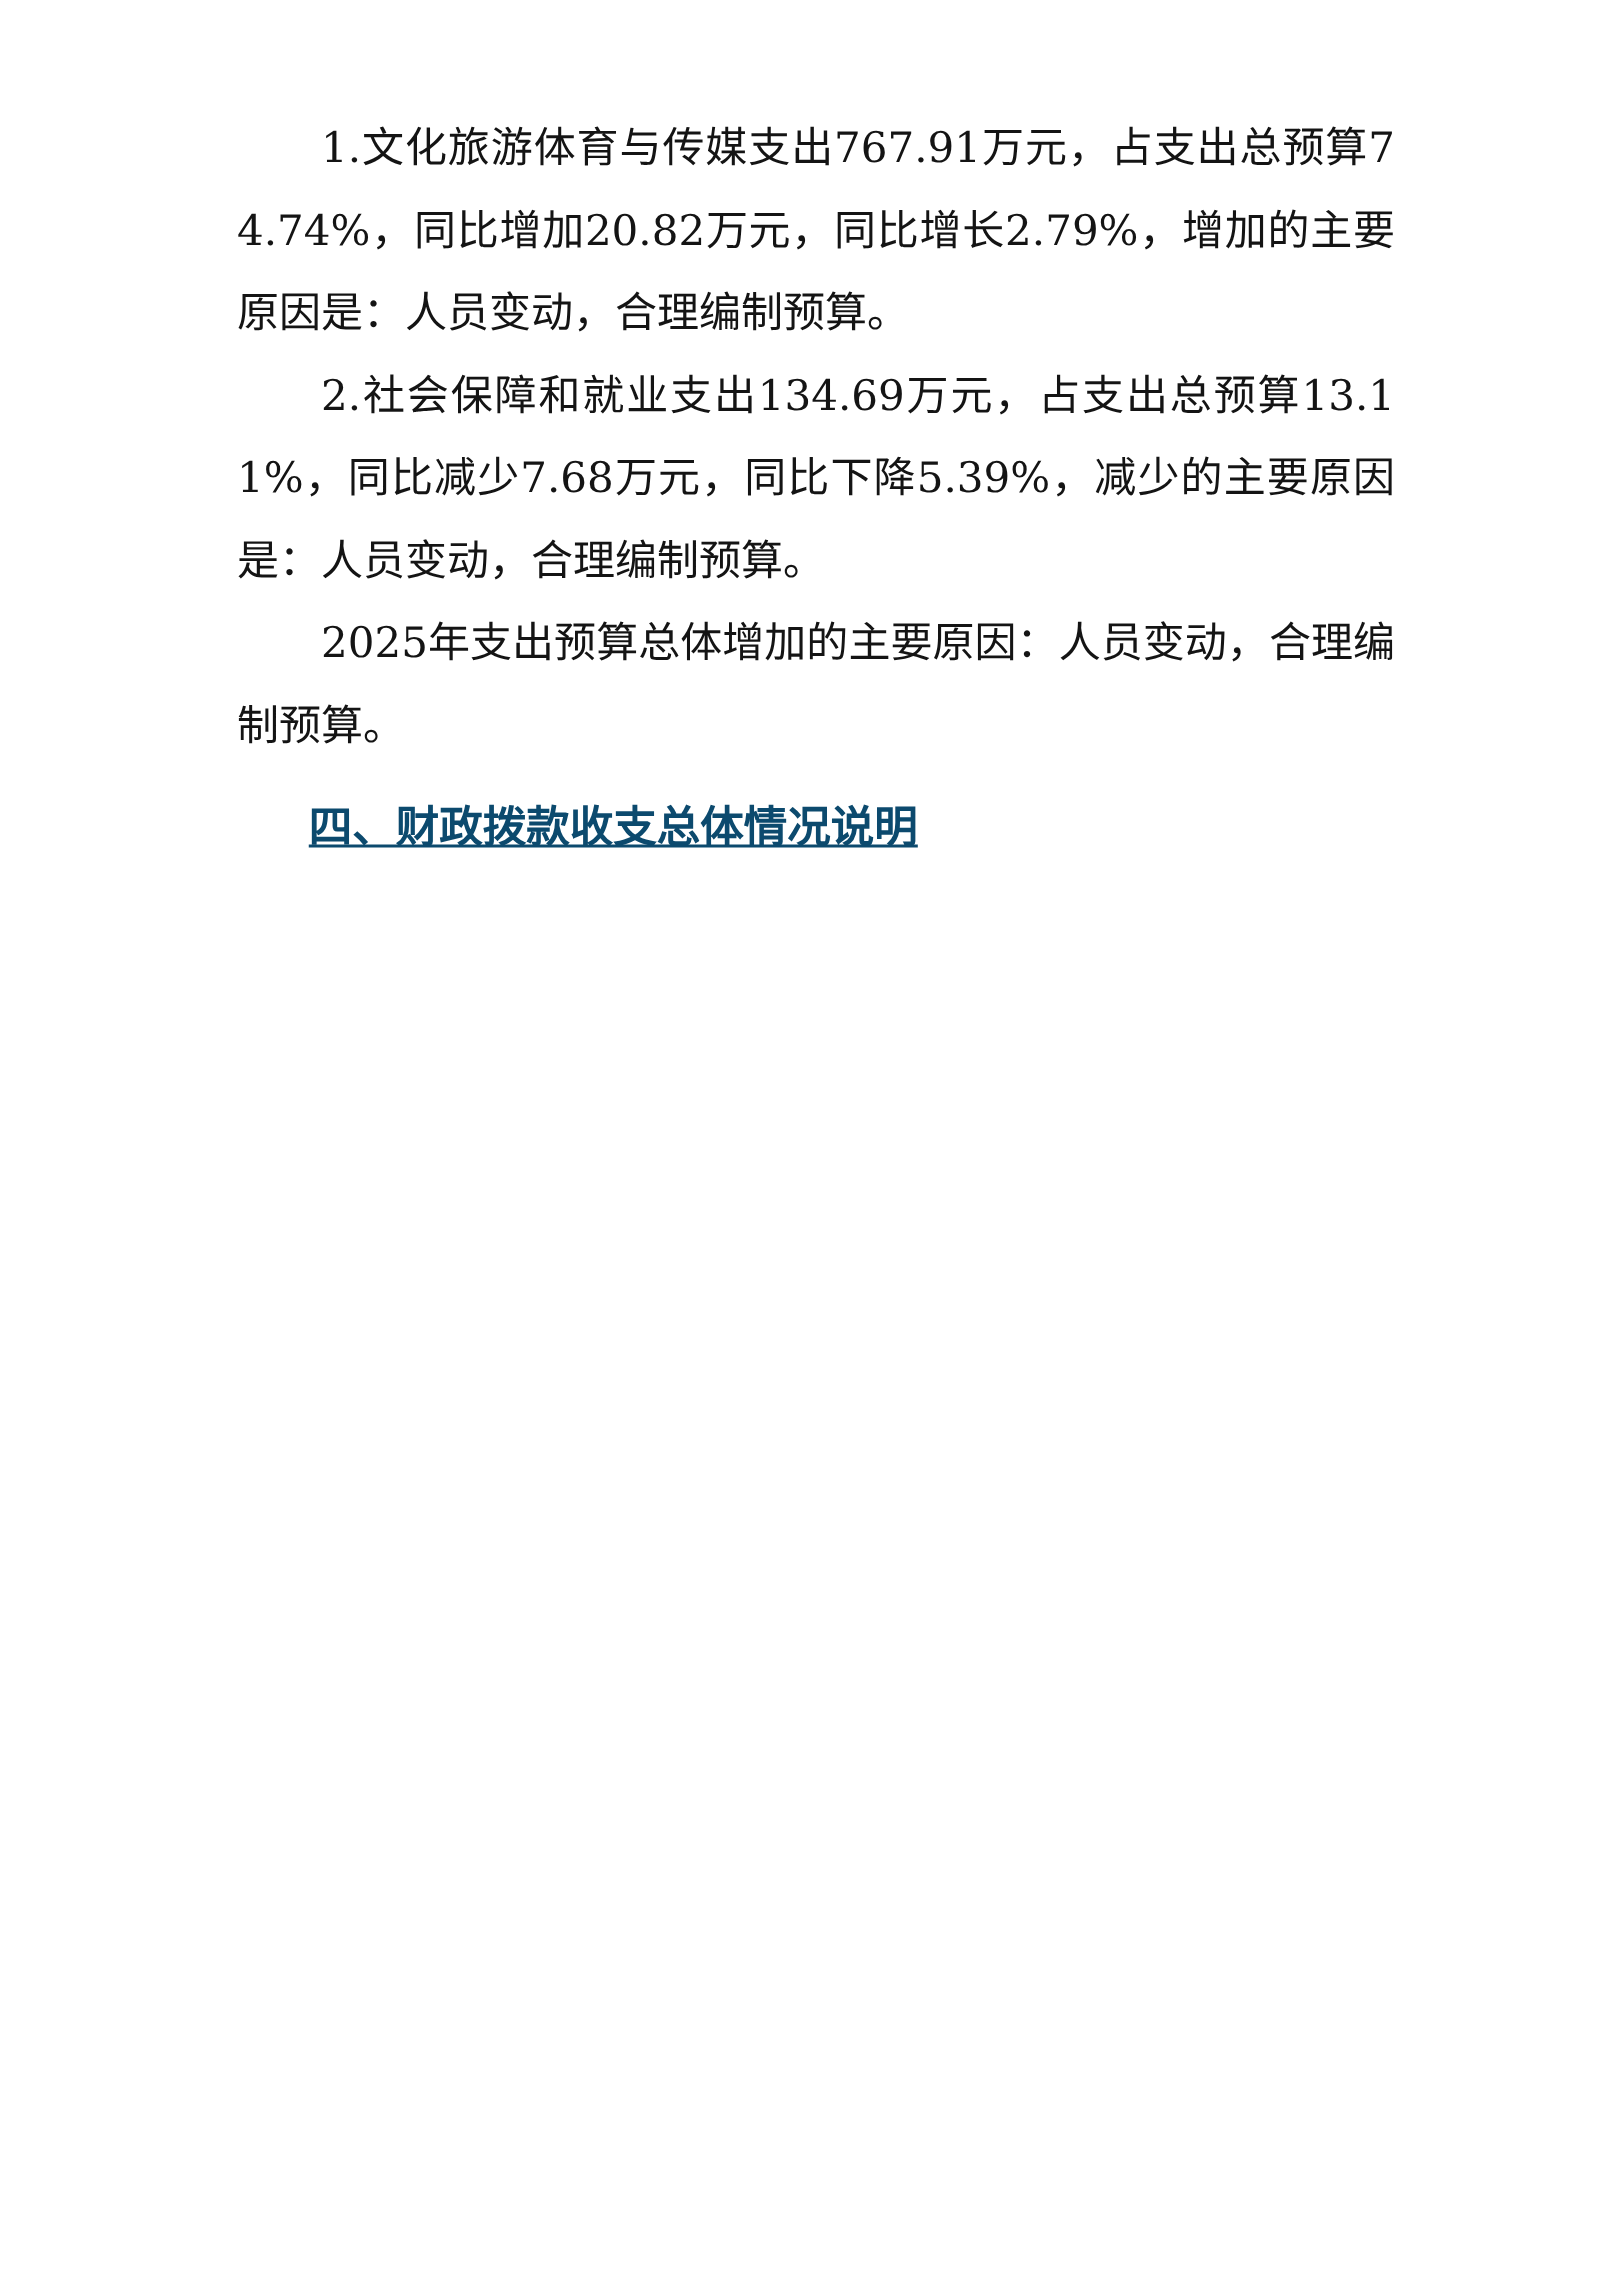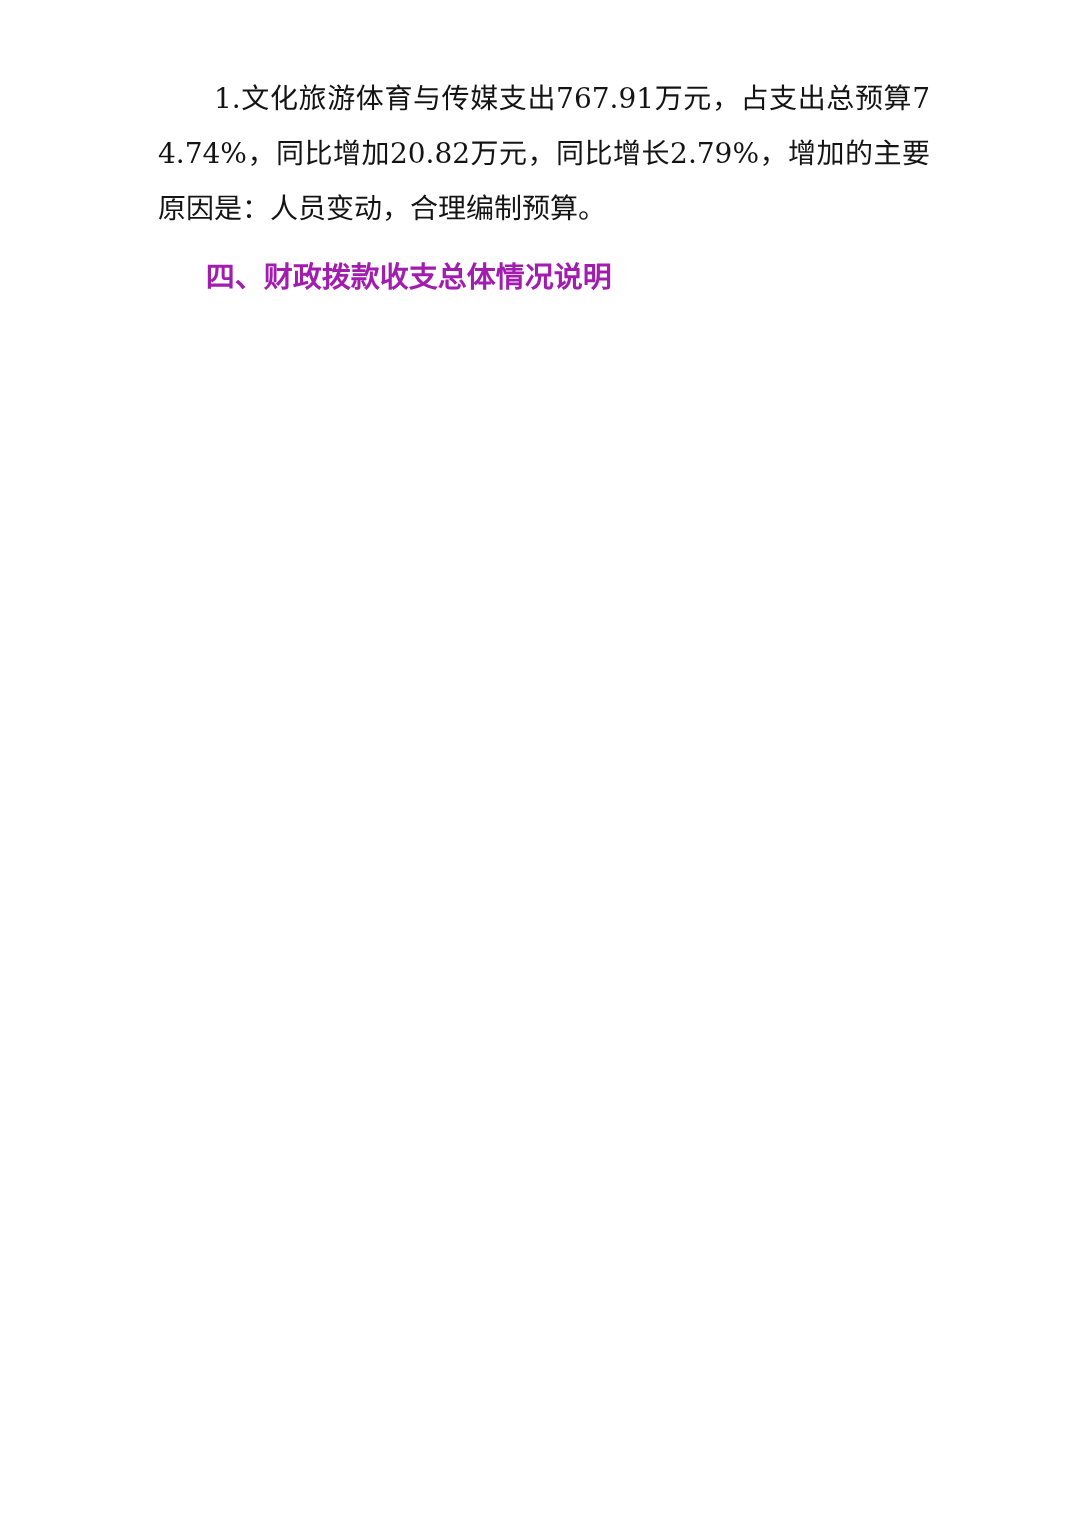--- a/index.html
+++ b/index.html
@@ -30,35 +30,38 @@
     text-indent: 2em;
     word-break: break-all;
   }
   .heading {
     margin: 14px 0 0 0;
     font-size: 29px;
     line-height: 55px;
     font-weight: bold;
     font-family: "Liberation Sans", "DejaVu Sans", sans-serif;
     text-indent: 1.65em;
-    color: #a21caf;
+    color: #0c4a6e;
+    text-decoration: underline;
   }
   .page-number {
     position: absolute;
     left: 0;
     right: 0;
     top: 1466px;
     text-align: center;
     font-size: 26px;
     font-family: "Liberation Sans", "DejaVu Sans", sans-serif;
     color: #1a1a1a;
   }
 </style>
 </head>
 <body>
 
 <div class="page">
   <div class="content">
     <p class="para">1.文化旅游体育与传媒支出767.91万元，占支出总预算74.74%，同比增加20.82万元，同比增长2.79%，增加的主要原因是：人员变动，合理编制预算。</p>
+    <p class="para">2.社会保障和就业支出134.69万元，占支出总预算13.11%，同比减少7.68万元，同比下降5.39%，减少的主要原因是：人员变动，合理编制预算。</p>
+    <p class="para">2025年支出预算总体增加的主要原因：人员变动，合理编制预算。</p>
     <h2 class="heading">四、财政拨款收支总体情况说明</h2>
   </div>
   <div class="page-number">- 5 -</div>
 </div>
 
 </body></html>

